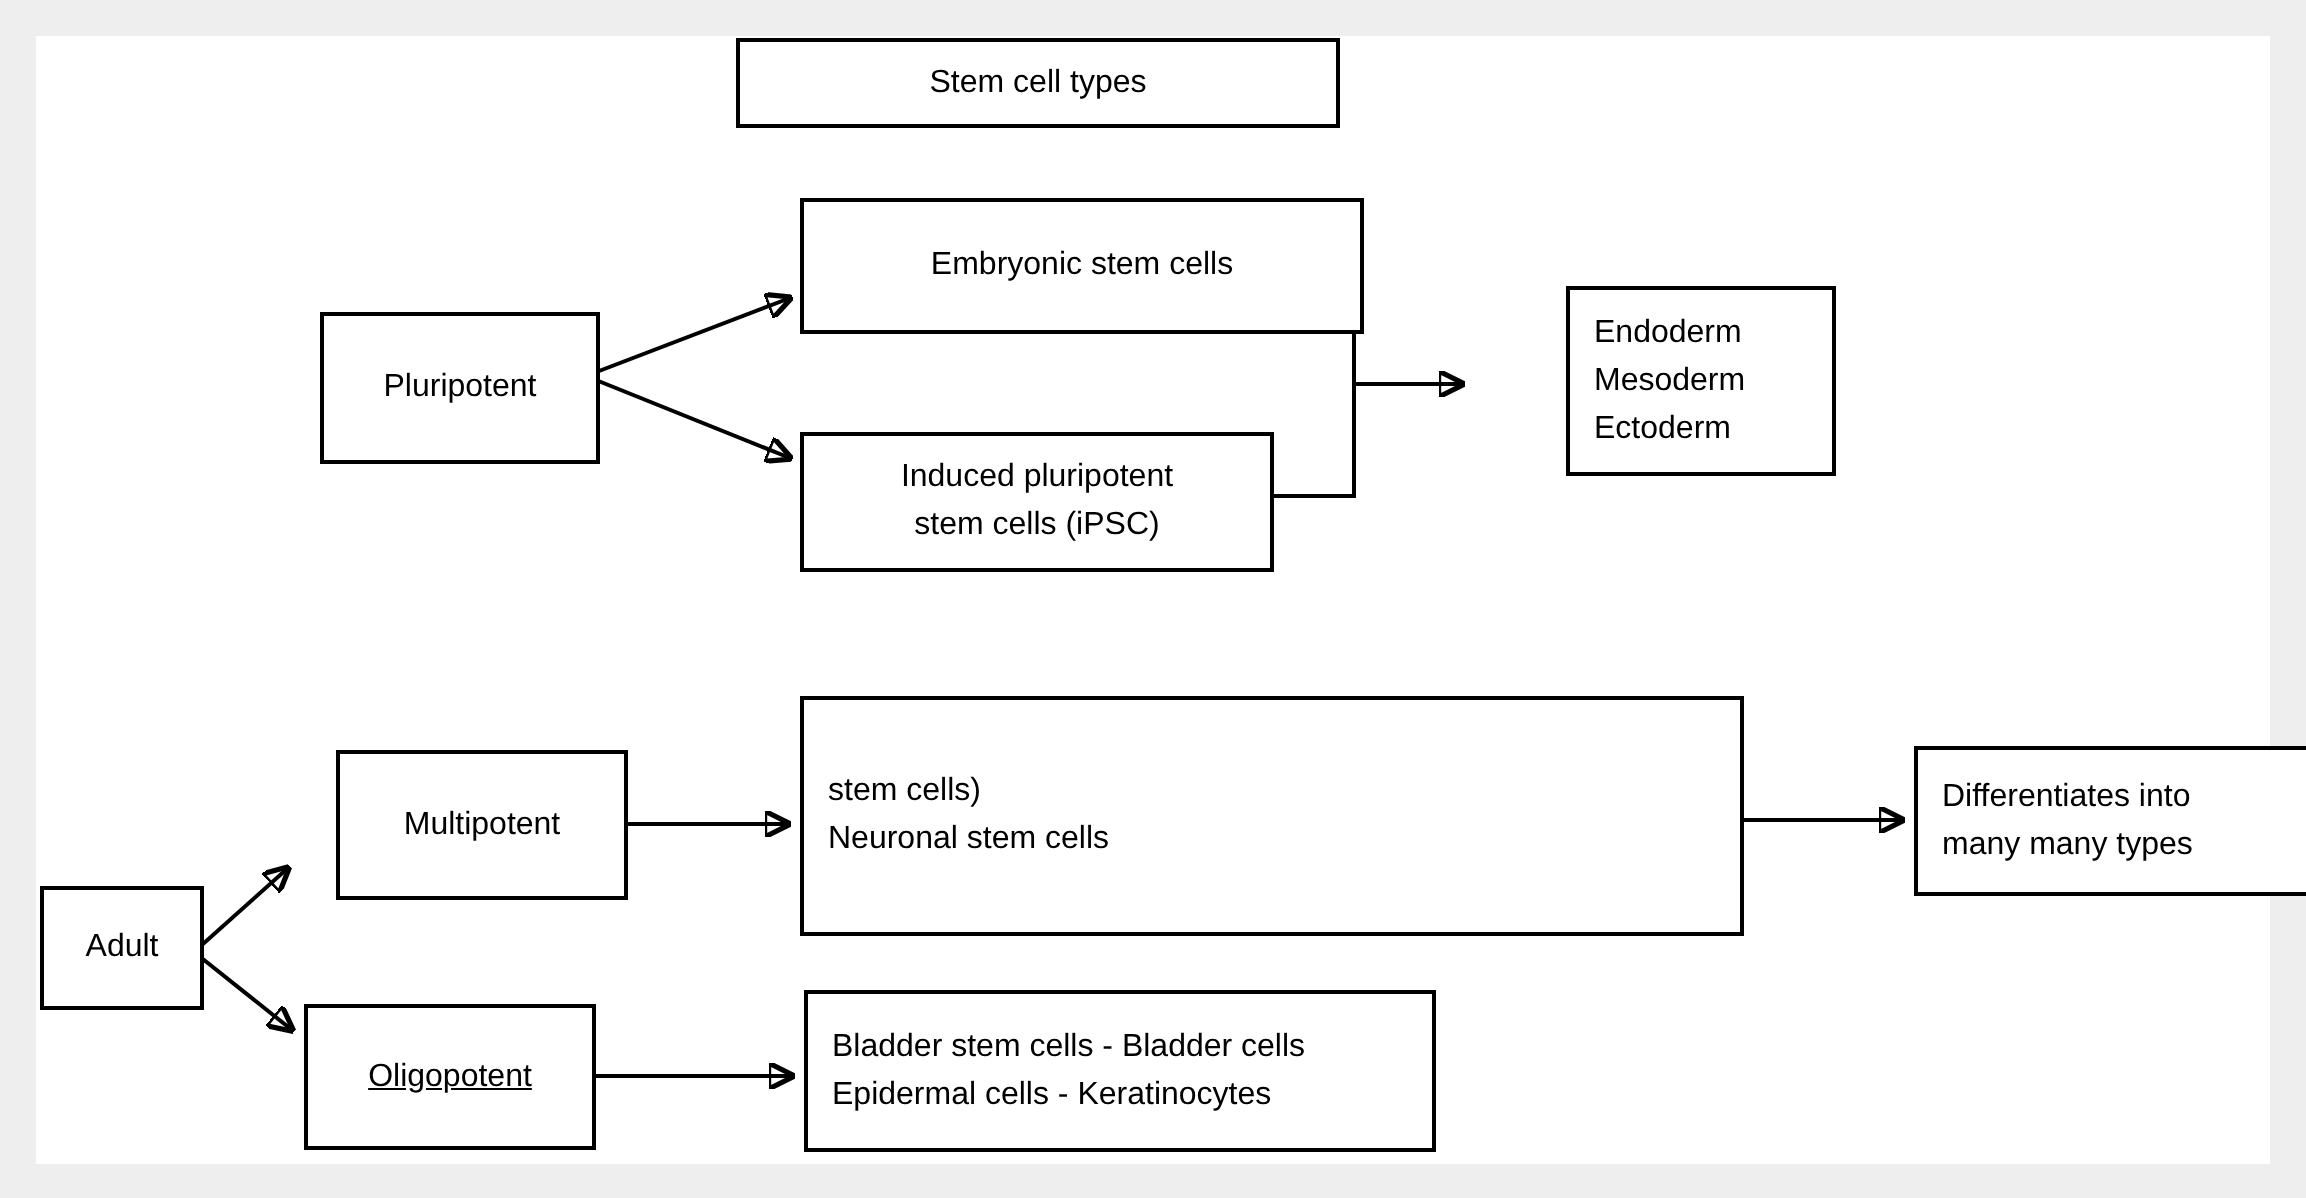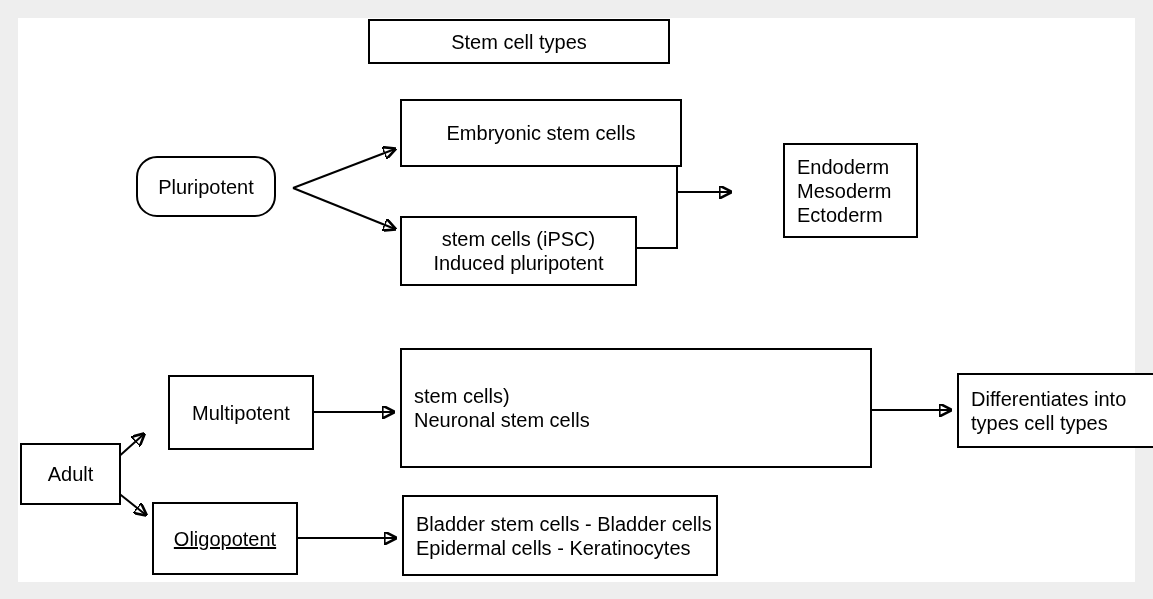--- a/index.html
+++ b/index.html
@@ -27,21 +27,21 @@
     pointer-events: none;
   }
   .box {
     position: absolute;
     background: #ffffff;
     border: 2px solid #000000;
     box-sizing: border-box;
     display: flex;
     flex-direction: column;
     justify-content: center;
-    font-size: 20px;
+    font-size: 16px;
     line-height: 24px;
     color: #000000;
   }
   .box.center {
     align-items: center;
     text-align: center;
   }
   .box.left {
     align-items: flex-start;
     text-align: left;
@@ -73,40 +73,40 @@
     <line x1="97" y1="476" x2="146" y2="515" marker-end="url(#arrow)"></line>
     <line x1="298" y1="412" x2="394" y2="412" marker-end="url(#arrow)"></line>
     <line x1="298" y1="538" x2="396" y2="538" marker-end="url(#arrow)"></line>
     <line x1="872" y1="410" x2="951" y2="410" marker-end="url(#arrow)"></line>
   </svg>
 
   <div class="box center" style="left:368px; top:19px; width:302px; height:45px;">
     <div class="line">Stem cell types</div>
   </div>
 
-  <div class="box center" style="left:136px; top:156px; width:140px; height:61px;border-radius:21px;">
+  <div class="box center" style="left:160px; top:156px; width:140px; height:76px;">
     <div class="line">Pluripotent</div>
   </div>
 
   <div class="box center" style="left:400px; top:99px; width:282px; height:68px;">
     <div class="line">Embryonic stem cells</div>
   </div>
 
   <div class="box center" style="left:400px; top:216px; width:237px; height:70px;">
+    <div class="line">Induced pluripotent</div>
     <div class="line">stem cells (iPSC)</div>
-    <div class="line">Induced pluripotent</div>
   </div>
 
   <div class="box left" style="left:738px; top:143px; width:135px; height:95px;margin-left:45px;">
     <div class="line">Endoderm</div>
     <div class="line">Mesoderm</div>
     <div class="line">Ectoderm</div>
   </div>
 
-  <div class="box center" style="left:20px; top:443px; width:101px; height:62px;">
+  <div class="box center" style="left:20px; top:443px; width:82px; height:62px;">
     <div class="line">Adult</div>
   </div>
 
   <div class="box center" style="left:152px; top:375px; width:146px; height:75px;margin-left:16px;">
     <div class="line">Multipotent</div>
   </div>
 
   <div class="box center" style="left:152px; top:502px; width:146px; height:73px;text-decoration:underline;">
     <div class="line">Oligopotent</div>
   </div>
@@ -116,15 +116,15 @@
     <div class="line">Neuronal stem cells</div>
   </div>
 
   <div class="box left" style="left:402px; top:495px; width:316px; height:81px;">
     <div class="line">Bladder stem cells - Bladder cells</div>
     <div class="line">Epidermal cells - Keratinocytes</div>
   </div>
 
   <div class="box left" style="left:957px; top:373px; width:212px; height:75px;">
     <div class="line">Differentiates into</div>
-    <div class="line">types cell types</div>
+    <div class="line">many many types</div>
   </div>
 </div>
 
 </body></html>

